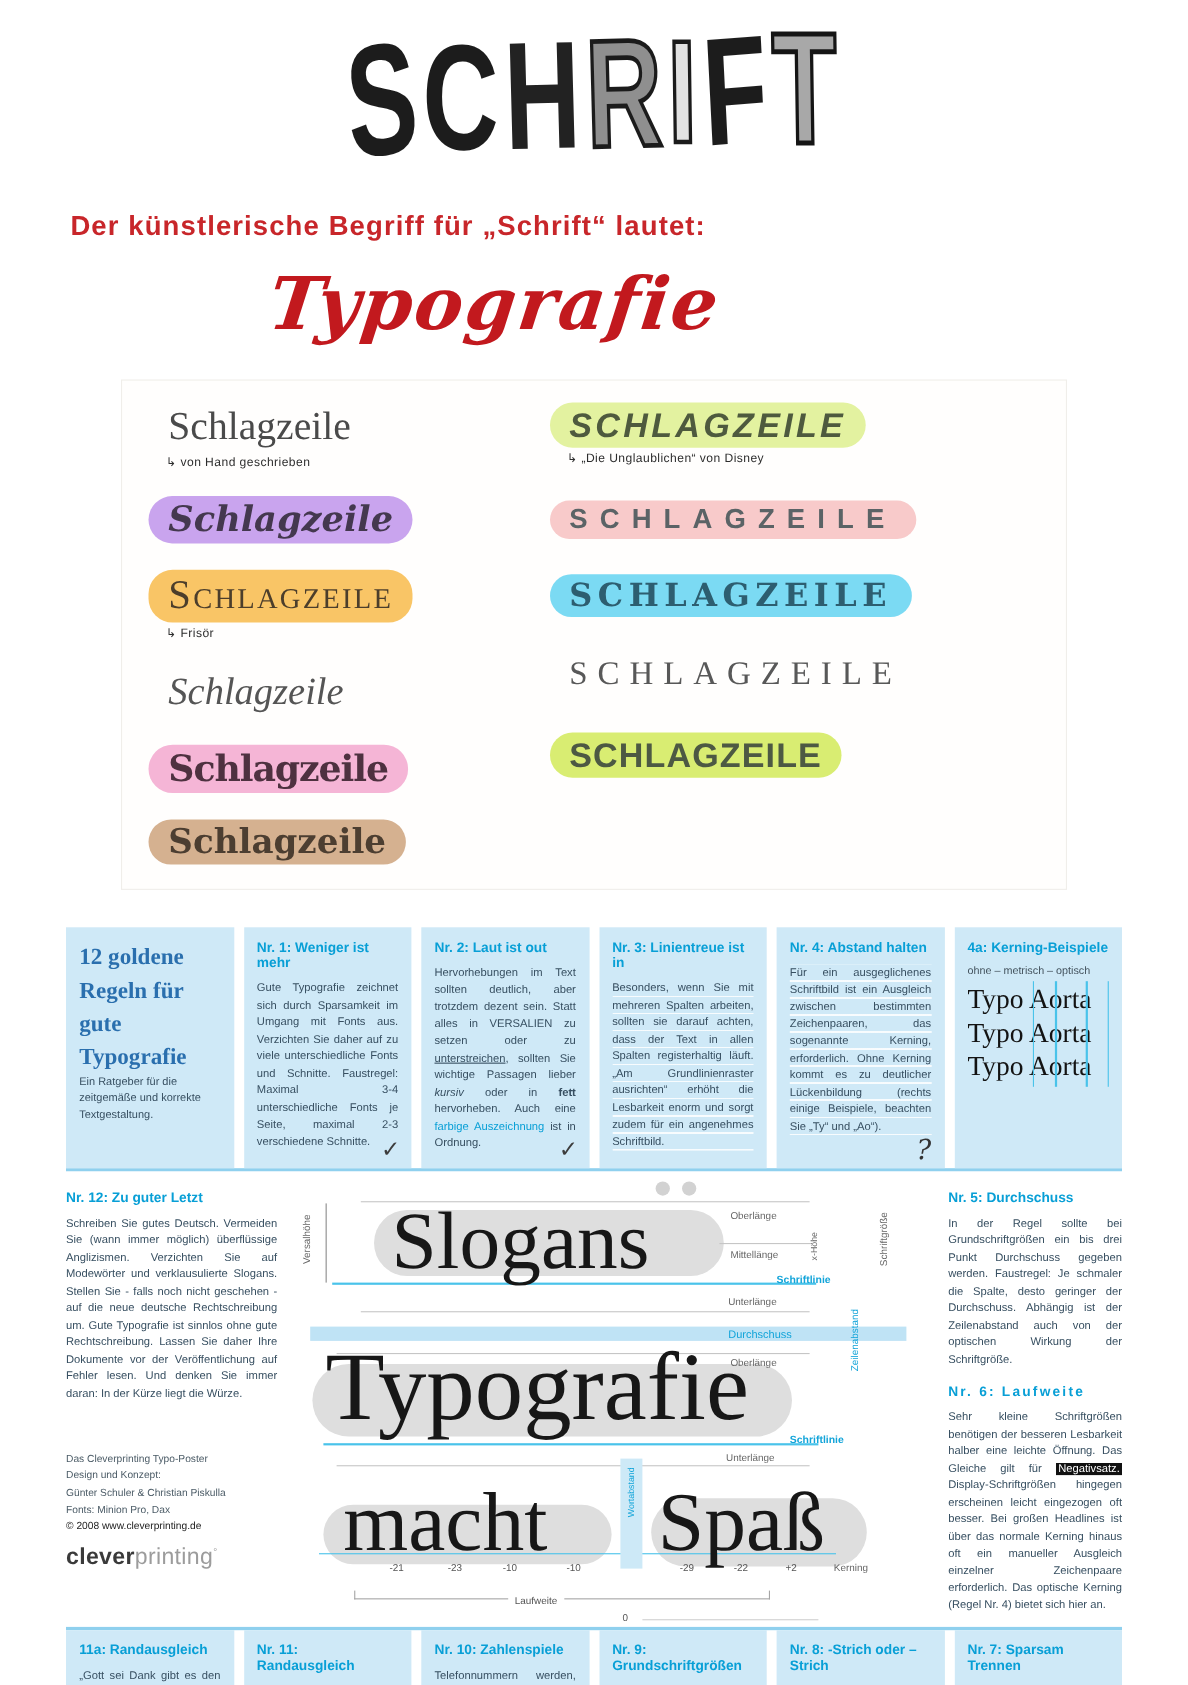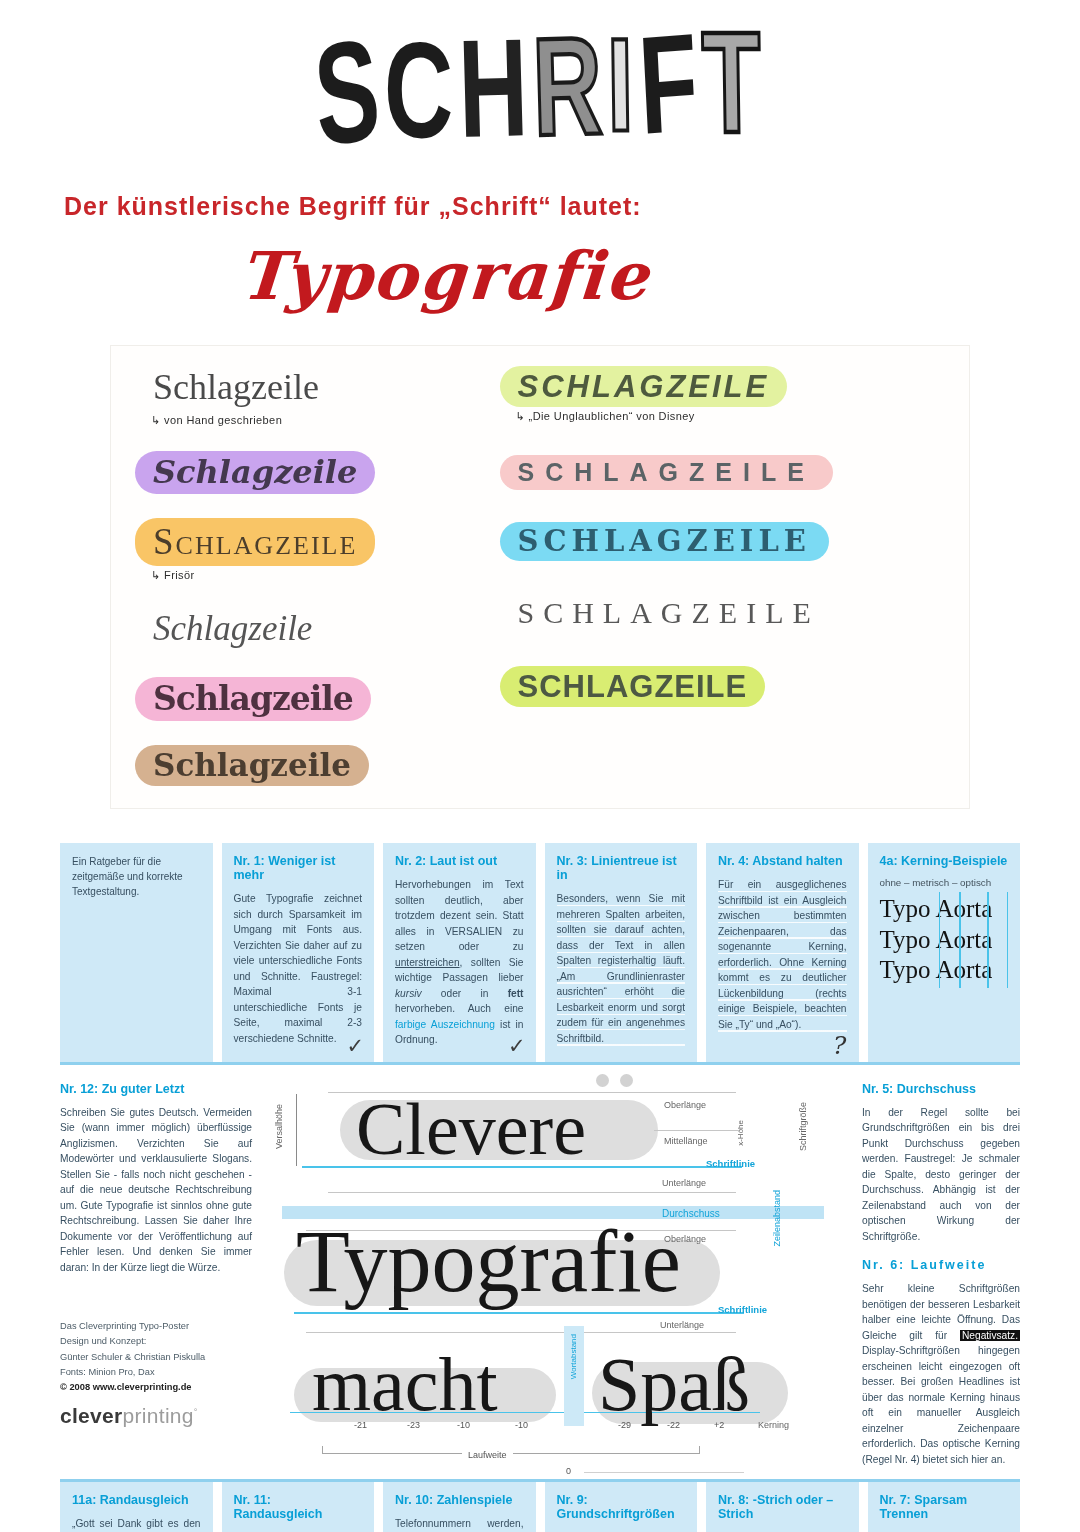--- a/index.html
+++ b/index.html
@@ -67,21 +67,21 @@
   .seg-accent{color:#089fd6;margin-top:10px;}
   .seg-inv{background:#111;color:#fff;padding:0 2px;}
 
   
   .mid{display:flex;gap:14px;padding:15px 0 10px;background:#fff;}
   .mid-left{width:192px;flex:none;}
   .mid-right{width:158px;flex:none;}
   .mid .panel-h{margin-top:2px;}
   .mid .panel-b{text-align:justify;}
   .credits{margin-top:44px;font-size:9.3px;line-height:1.65;color:#4c5c67;}
-  .credits .credit-line:last-child{font-weight:700;color:#222;}
+  .credits .credit-line:last-child{font-weight:400;color:#222;}
   .logo{margin-top:8px;font-size:21px;letter-spacing:.3px;}
   .logo .lb{font-weight:700;color:#3a3a3a;}
   .logo .ll{color:#9c9c9c;font-weight:400;}
   .logo sup{font-size:9px;color:#9c9c9c;}
   .nr6-h{letter-spacing:2px;}
 
   
   .diagram{flex:1;position:relative;height:352px;}
   .pill{position:absolute;background:#dedede;border-radius:44px;}
   .word{position:absolute;font-family:"Liberation Serif",serif;color:#171717;line-height:1;white-space:nowrap;}
@@ -138,25 +138,26 @@
         <div class="sample"><span class="hl st-slabcaps" style="background: rgb(123, 218, 243);">SCHLAGZEILE</span></div>
         <div class="sample"><span class="hl st-spacedserif">SCHLAGZEILE</span></div>
         <div class="sample"><span class="hl st-condensed" style="background: rgb(217, 237, 114);">SCHLAGZEILE</span></div>
       </div>
   </div>
 
   <div class="poster">
 
     <div class="band top">
         <div class="panel">
+          <div class="intro-title">12 goldene Regeln für gute Typografie</div>
           <div class="intro-sub">Ein Ratgeber für die zeitgemäße und korrekte Textgestaltung.</div>
         </div>
         <div class="panel">
           <div class="panel-h">Nr. 1: Weniger ist mehr</div>
-          <div class="panel-b">Gute Typografie zeichnet sich durch Sparsamkeit im Umgang mit Fonts aus. Verzichten Sie daher auf zu viele unterschiedliche Fonts und Schnitte. Faustregel: Maximal 3-1 unterschiedliche Fonts je Seite, maximal 2-3 verschiedene Schnitte.</div>
+          <div class="panel-b">Gute Typografie zeichnet sich durch Sparsamkeit im Umgang mit Fonts aus. Verzichten Sie daher auf zu viele unterschiedliche Fonts und Schnitte. Faustregel: Maximal 3-4 unterschiedliche Fonts je Seite, maximal 2-3 verschiedene Schnitte.</div>
           <div class="check">✓</div>
         </div>
         <div class="panel">
           <div class="panel-h">Nr. 2: Laut ist out</div>
           <div class="panel-b">Hervorhebungen im Text sollten deutlich, aber trotzdem dezent sein. Statt alles in <span class="seg-caps">VERSALIEN</span> zu setzen oder zu <span class="seg-u">unterstreichen</span>, sollten Sie wichtige Passagen lieber <span class="seg-i">kursiv</span> oder in <span class="seg-b">fett</span> hervorheben. Auch eine <span class="seg-accent">farbige Auszeichnung</span> ist in Ordnung.</div>
           <div class="check">✓</div>
         </div>
         <div class="panel ruled">
           <div class="panel-h">Nr. 3: Linientreue ist in</div>
           <div class="panel-b">Besonders, wenn Sie mit mehreren Spalten arbeiten, sollten sie darauf achten, dass der Text in allen Spalten registerhaltig läuft. „Am Grundlinienraster ausrichten“ erhöht die Lesbarkeit enorm und sorgt zudem für ein angenehmes Schriftbild.</div>
@@ -211,21 +212,21 @@
         <div class="gl" style="top:50px;left:388px;width:84px;"></div>
         <div class="base" style="top:86px;left:36px;width:440px;"></div>
         <div class="gl" style="top:112px;left:62px;width:408px;"></div>
         <div class="dsband"></div>
         <div class="gl" style="top:150px;left:40px;width:430px;"></div>
         <div class="base" style="top:232px;left:28px;width:450px;"></div>
         <div class="gl" style="top:252px;left:40px;width:430px;"></div>
         <div class="base" style="top:332px;left:24px;width:470px;height:1.5px;"></div>
         <div class="vline" style="left:30px;top:14px;height:72px;"></div>
 
-        <div class="word w1">Clevere</div>
+        <div class="word w1">Slogans</div>
         <div class="word w2">Typografie</div>
         <div class="word w3">macht</div>
         <div class="word w4">Spaß</div>
 
         <span class="dlabel vert" style="left:8px;top:24px;">Versalhöhe</span>
         <span class="dlabel" style="left:398px;top:20px;">Oberlänge</span>
         <span class="dlabel" style="left:398px;top:56px;">Mittellänge</span>
         <span class="dlabel vert" style="left:470px;top:40px;font-size:8px;">x-Höhe</span>
         <span class="dlabel dcyan dbold" style="left:440px;top:78px;font-size:9.5px;">Schriftlinie</span>
         <span class="dlabel vert" style="left:532px;top:22px;">Schriftgröße</span>

